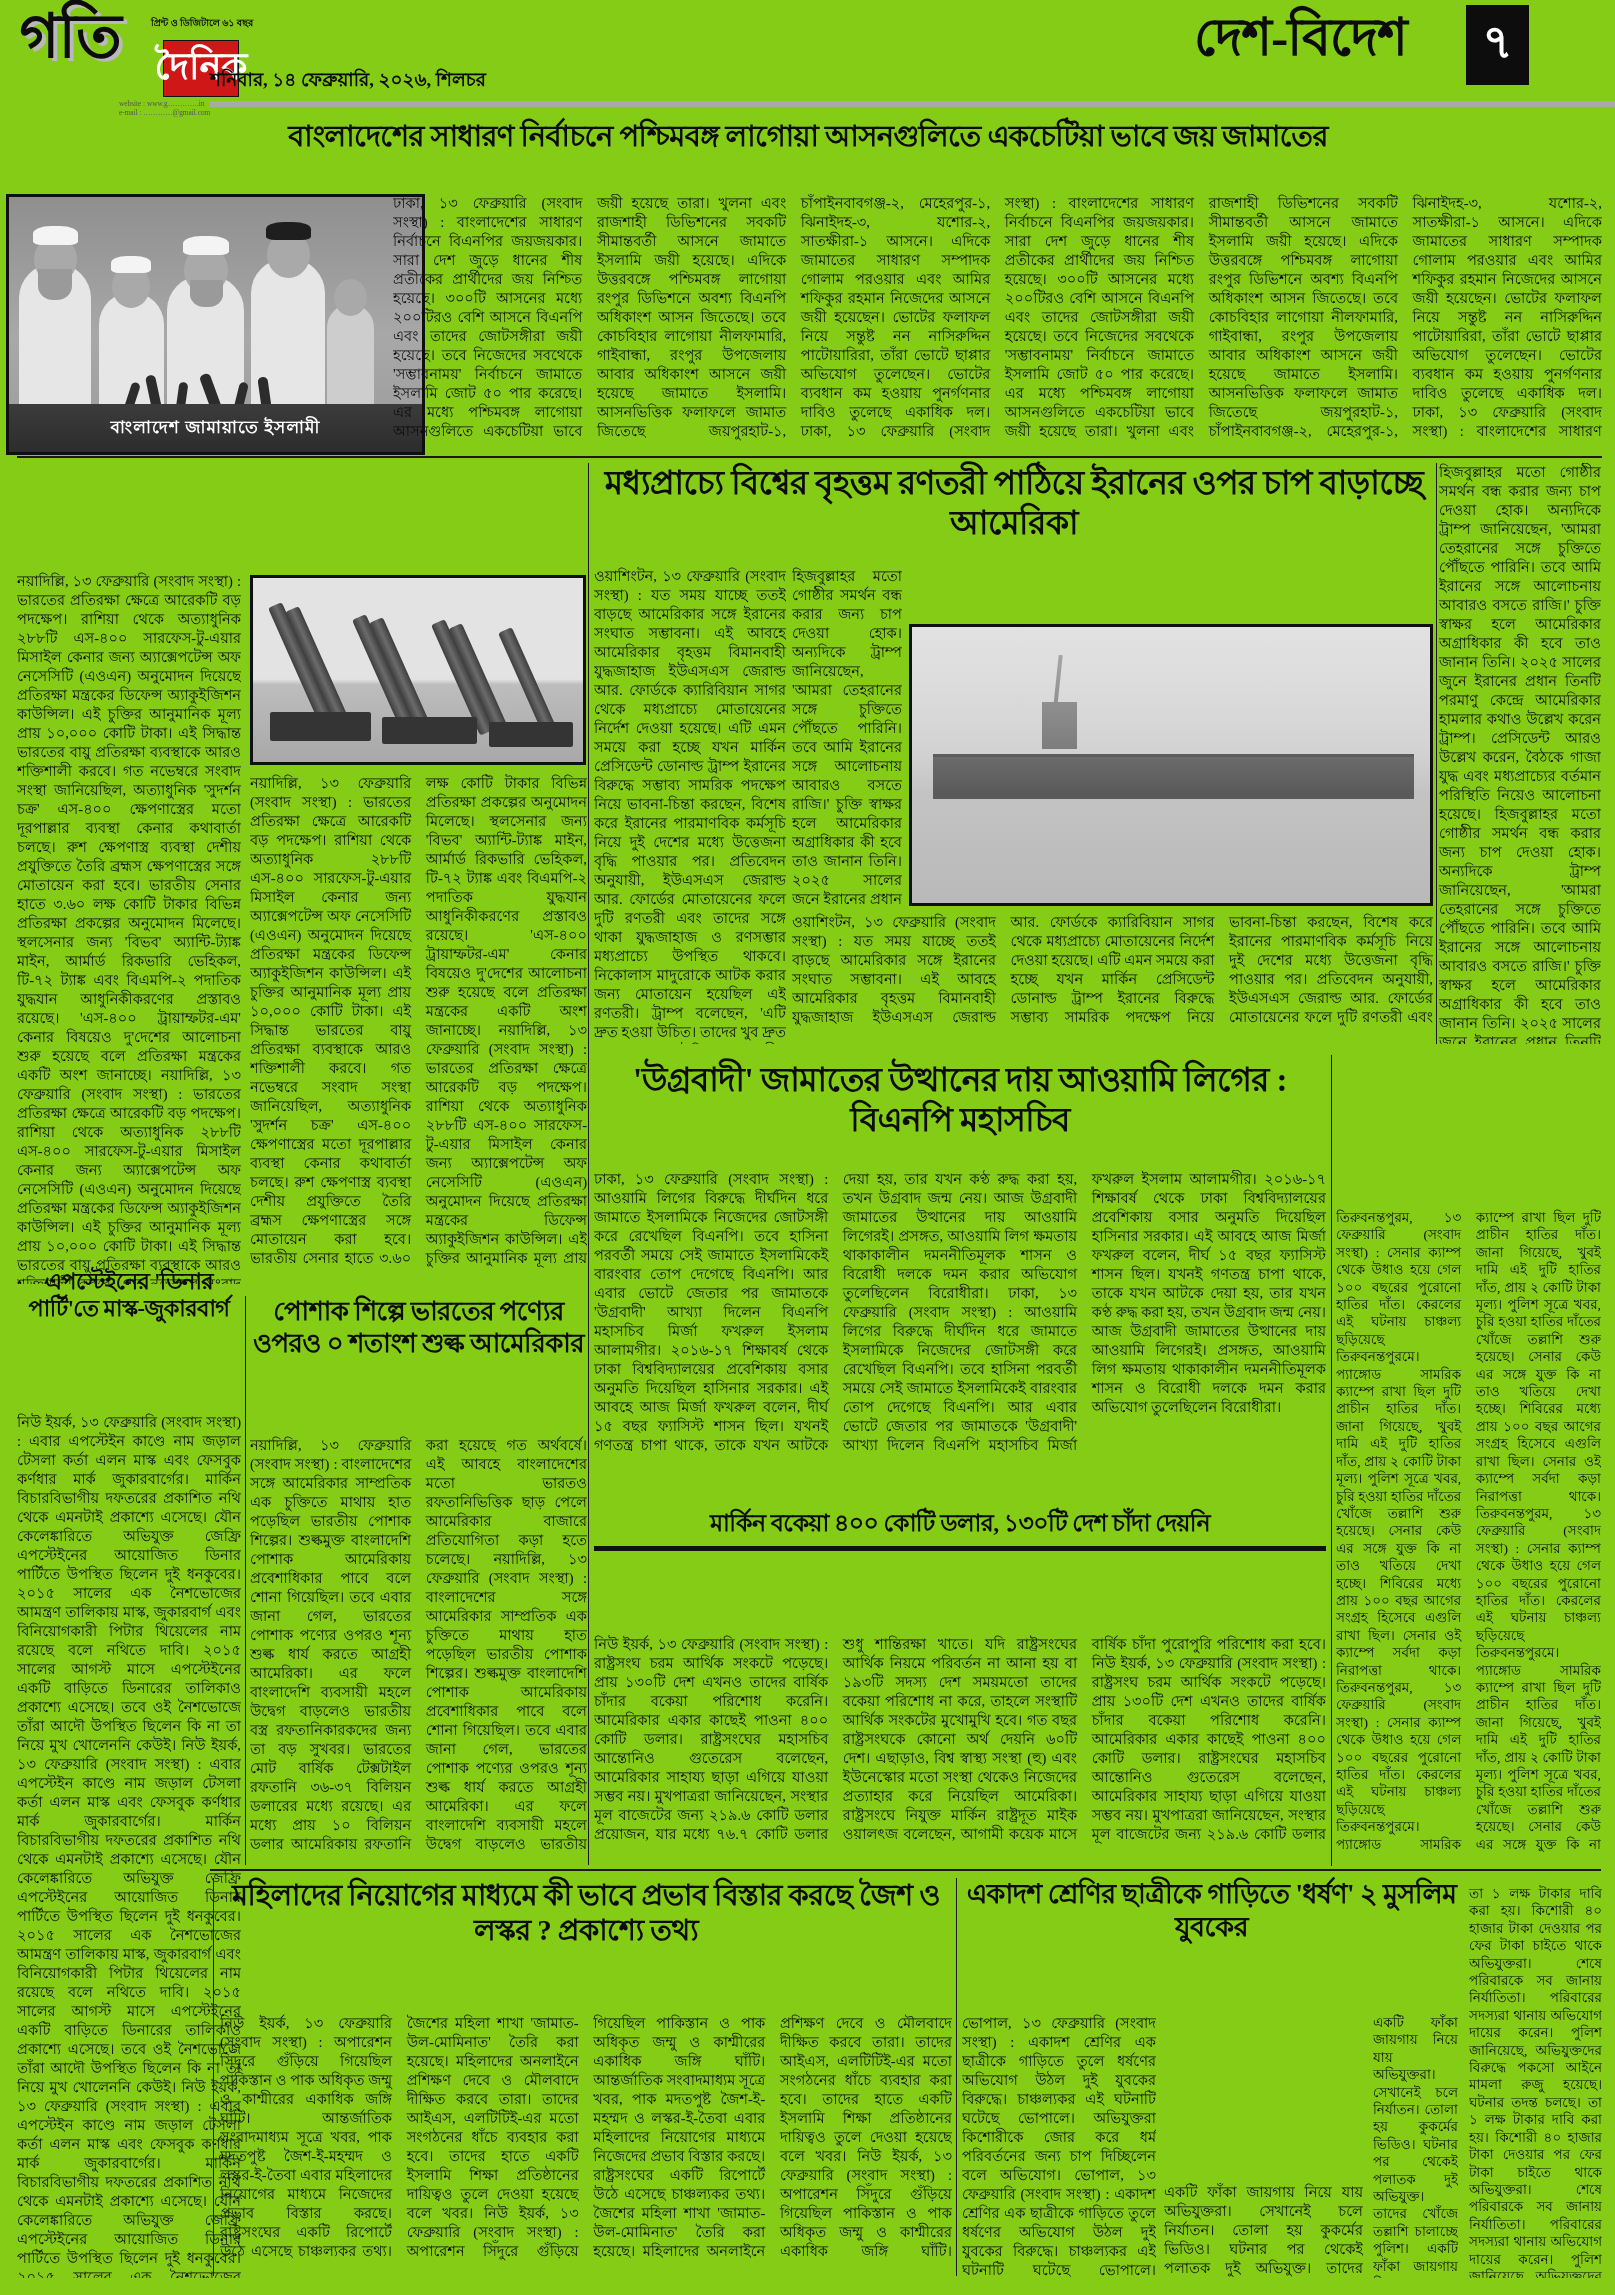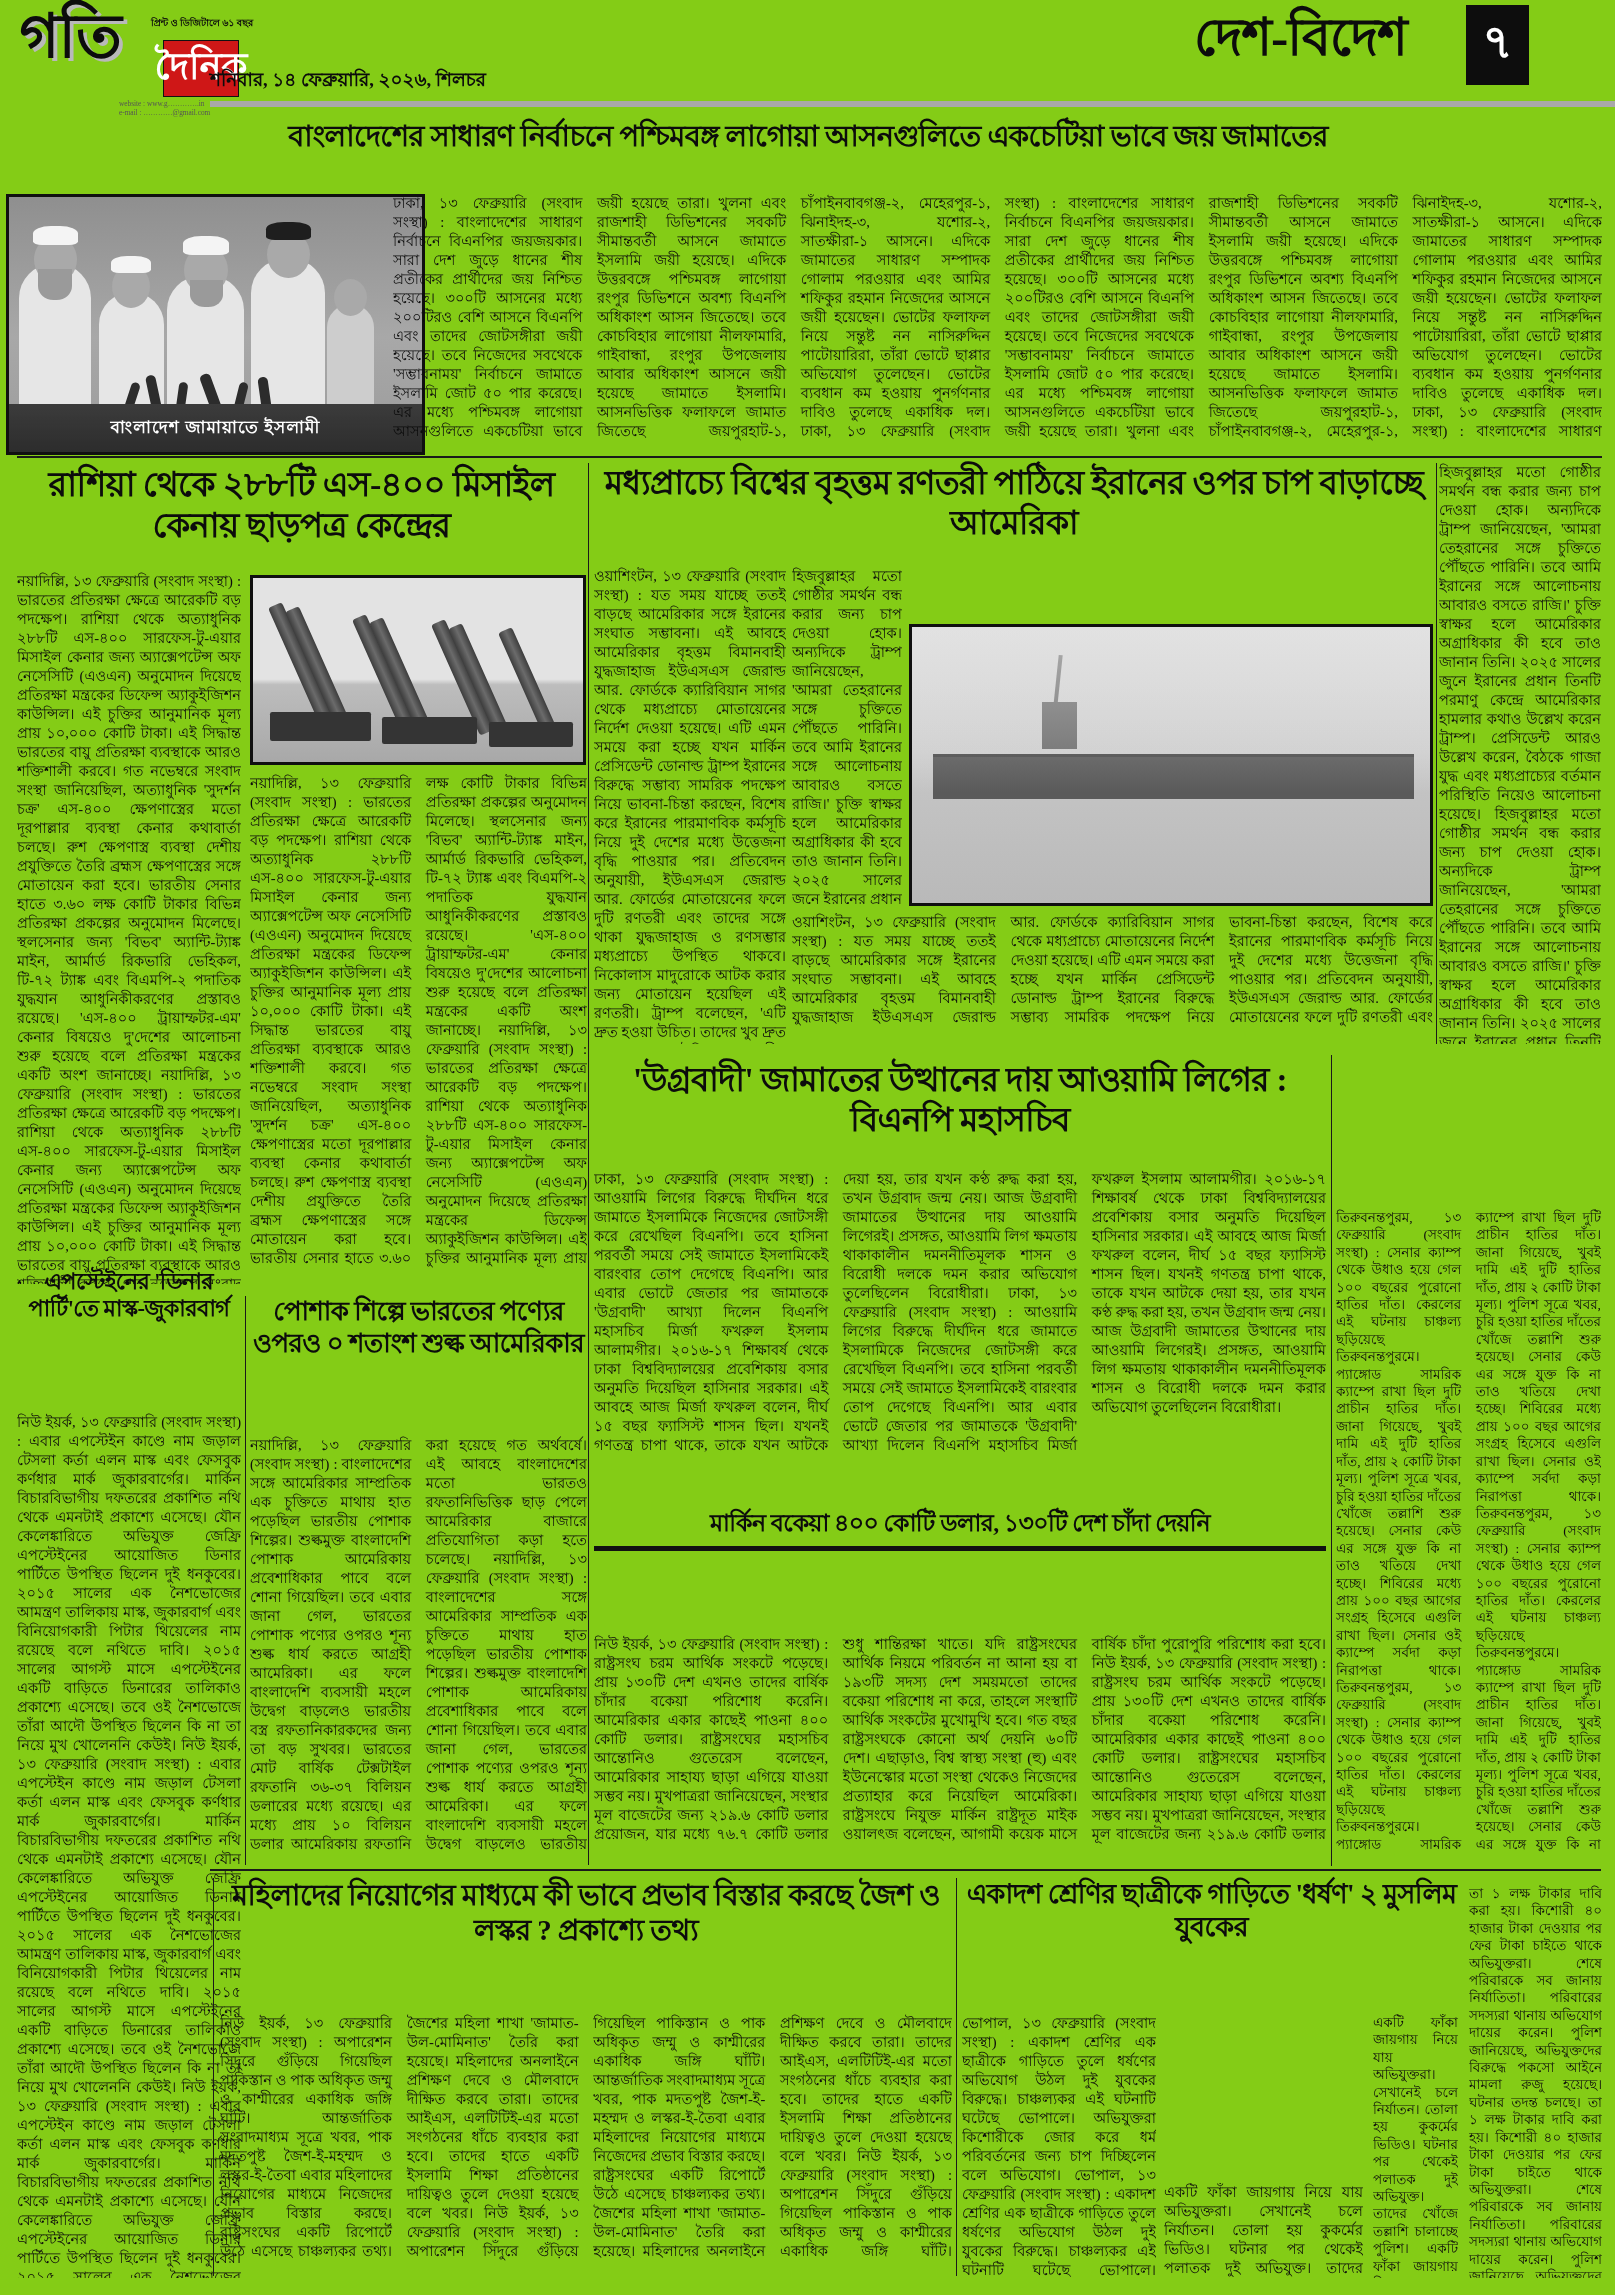--- a/index.html
+++ b/index.html
@@ -107,21 +107,20 @@
     <div class="mic" style="left:251px;top:180px;width:10px;height:39px;transform:rotate(-8deg);"></div>
     <div class="podium">
       <span class="podium-text">বাংলাদেশ জামায়াতে ইসলামী</span>
     </div>
   </div>
 
   <div class="abs bodytext cols6" style="left:393px;top:194px;width:1209px;height:258px;">ঢাকা, ১৩ ফেব্রুয়ারি (সংবাদ সংস্থা) : বাংলাদেশের সাধারণ নির্বাচনে বিএনপির জয়জয়কার। সারা দেশ জুড়ে ধানের শীষ প্রতীকের প্রার্থীদের জয় নিশ্চিত হয়েছে। ৩০০টি আসনের মধ্যে ২০০টিরও বেশি আসনে বিএনপি এবং তাদের জোটসঙ্গীরা জয়ী হয়েছে। তবে নিজেদের সবথেকে 'সম্ভাবনাময়' নির্বাচনে জামাতে ইসলামি জোট ৫০ পার করেছে। এর মধ্যে পশ্চিমবঙ্গ লাগোয়া আসনগুলিতে একচেটিয়া ভাবে জয়ী হয়েছে তারা। খুলনা এবং রাজশাহী ডিভিশনের সবকটি সীমান্তবর্তী আসনে জামাতে ইসলামি জয়ী হয়েছে। এদিকে উত্তরবঙ্গে পশ্চিমবঙ্গ লাগোয়া রংপুর ডিভিশনে অবশ্য বিএনপি অধিকাংশ আসন জিতেছে। তবে কোচবিহার লাগোয়া নীলফামারি, গাইবান্ধা, রংপুর উপজেলায় আবার অধিকাংশ আসনে জয়ী হয়েছে জামাতে ইসলামি। আসনভিত্তিক ফলাফলে জামাত জিতেছে জয়পুরহাট-১, চাঁপাইনবাবগঞ্জ-২, মেহেরপুর-১, ঝিনাইদহ-৩, যশোর-২, সাতক্ষীরা-১ আসনে। এদিকে জামাতের সাধারণ সম্পাদক গোলাম পরওয়ার এবং আমির শফিকুর রহমান নিজেদের আসনে জয়ী হয়েছেন। ভোটের ফলাফল নিয়ে সন্তুষ্ট নন নাসিরুদ্দিন পাটোয়ারিরা, তাঁরা ভোটে ছাপ্পার অভিযোগ তুলেছেন। ভোটের ব্যবধান কম হওয়ায় পুনর্গণনার দাবিও তুলেছে একাধিক দল। ঢাকা, ১৩ ফেব্রুয়ারি (সংবাদ সংস্থা) : বাংলাদেশের সাধারণ নির্বাচনে বিএনপির জয়জয়কার। সারা দেশ জুড়ে ধানের শীষ প্রতীকের প্রার্থীদের জয় নিশ্চিত হয়েছে। ৩০০টি আসনের মধ্যে ২০০টিরও বেশি আসনে বিএনপি এবং তাদের জোটসঙ্গীরা জয়ী হয়েছে। তবে নিজেদের সবথেকে 'সম্ভাবনাময়' নির্বাচনে জামাতে ইসলামি জোট ৫০ পার করেছে। এর মধ্যে পশ্চিমবঙ্গ লাগোয়া আসনগুলিতে একচেটিয়া ভাবে জয়ী হয়েছে তারা। খুলনা এবং রাজশাহী ডিভিশনের সবকটি সীমান্তবর্তী আসনে জামাতে ইসলামি জয়ী হয়েছে। এদিকে উত্তরবঙ্গে পশ্চিমবঙ্গ লাগোয়া রংপুর ডিভিশনে অবশ্য বিএনপি অধিকাংশ আসন জিতেছে। তবে কোচবিহার লাগোয়া নীলফামারি, গাইবান্ধা, রংপুর উপজেলায় আবার অধিকাংশ আসনে জয়ী হয়েছে জামাতে ইসলামি। আসনভিত্তিক ফলাফলে জামাত জিতেছে জয়পুরহাট-১, চাঁপাইনবাবগঞ্জ-২, মেহেরপুর-১, ঝিনাইদহ-৩, যশোর-২, সাতক্ষীরা-১ আসনে। এদিকে জামাতের সাধারণ সম্পাদক গোলাম পরওয়ার এবং আমির শফিকুর রহমান নিজেদের আসনে জয়ী হয়েছেন। ভোটের ফলাফল নিয়ে সন্তুষ্ট নন নাসিরুদ্দিন পাটোয়ারিরা, তাঁরা ভোটে ছাপ্পার অভিযোগ তুলেছেন। ভোটের ব্যবধান কম হওয়ায় পুনর্গণনার দাবিও তুলেছে একাধিক দল। ঢাকা, ১৩ ফেব্রুয়ারি (সংবাদ সংস্থা) : বাংলাদেশের সাধারণ নির্বাচনে বিএনপির জয়জয়কার। সারা দেশ জুড়ে ধানের শীষ প্রতীকের প্রার্থীদের জয় নিশ্চিত হয়েছে। ৩০০টি আসনের মধ্যে ২০০টিরও বেশি আসনে বিএনপি এবং তাদের জোটসঙ্গীরা জয়ী হয়েছে। তবে নিজেদের সবথেকে 'সম্ভাবনাময়' নির্বাচনে জামাতে ইসলামি জোট ৫০ পার করেছে। এর মধ্যে পশ্চিমবঙ্গ লাগোয়া আসনগুলিতে একচেটিয়া ভাবে জয়ী হয়েছে তারা। খুলনা এবং রাজশাহী ডিভিশনের সবকটি সীমান্তবর্তী আসনে জামাতে ইসলামি জয়ী হয়েছে। এদিকে উত্তরবঙ্গে পশ্চিমবঙ্গ লাগোয়া রংপুর ডিভিশনে অবশ্য বিএনপি অধিকাংশ আসন জিতেছে। তবে কোচবিহার লাগোয়া নীলফামারি, গাইবান্ধা, রংপুর উপজেলায় আবার অধিকাংশ আসনে জয়ী হয়েছে জামাতে ইসলামি। আসনভিত্তিক ফলাফলে জামাত জিতেছে জয়পুরহাট-১, চাঁপাইনবাবগঞ্জ-২, মেহেরপুর-১, ঝিনাইদহ-৩, যশোর-২, সাতক্ষীরা-১ আসনে। এদিকে জামাতের সাধারণ সম্পাদক গোলাম পরওয়ার এবং আমির শফিকুর রহমান নিজেদের আসনে জয়ী হয়েছেন। ভোটের ফলাফল নিয়ে সন্তুষ্ট নন নাসিরুদ্দিন পাটোয়ারিরা, তাঁরা ভোটে ছাপ্পার অভিযোগ তুলেছেন। ভোটের ব্যবধান কম হওয়ায় পুনর্গণনার দাবিও তুলেছে একাধিক দল।</div>
 
   <div class="abs hrule" style="left:17px;top:456px;width:1585px;"></div>
 
-  <div class="abs h-center h2" style="left:17px;top:464px;width:569px;">রাশিয়া থেকে ২৮৮টি এস-৪০০ মিসাইল কেনায় ছাড়পত্র কেন্দ্রের</div>
   <div class="abs bodytext" style="left:17px;top:572px;width:224px;height:712px;">নয়াদিল্লি, ১৩ ফেব্রুয়ারি (সংবাদ সংস্থা) : ভারতের প্রতিরক্ষা ক্ষেত্রে আরেকটি বড় পদক্ষেপ। রাশিয়া থেকে অত্যাধুনিক ২৮৮টি এস-৪০০ সারফেস-টু-এয়ার মিসাইল কেনার জন্য অ্যাক্সেপটেন্স অফ নেসেসিটি (এওএন) অনুমোদন দিয়েছে প্রতিরক্ষা মন্ত্রকের ডিফেন্স অ্যাকুইজিশন কাউন্সিল। এই চুক্তির আনুমানিক মূল্য প্রায় ১০,০০০ কোটি টাকা। এই সিদ্ধান্ত ভারতের বায়ু প্রতিরক্ষা ব্যবস্থাকে আরও শক্তিশালী করবে। গত নভেম্বরে সংবাদ সংস্থা জানিয়েছিল, অত্যাধুনিক 'সুদর্শন চক্র' এস-৪০০ ক্ষেপণাস্ত্রের মতো দূরপাল্লার ব্যবস্থা কেনার কথাবার্তা চলছে। রুশ ক্ষেপণাস্ত্র ব্যবস্থা দেশীয় প্রযুক্তিতে তৈরি ব্রহ্মস ক্ষেপণাস্ত্রের সঙ্গে মোতায়েন করা হবে। ভারতীয় সেনার হাতে ৩.৬০ লক্ষ কোটি টাকার বিভিন্ন প্রতিরক্ষা প্রকল্পের অনুমোদন মিলেছে। স্থলসেনার জন্য 'বিভব' অ্যান্টি-ট্যাঙ্ক মাইন, আর্মার্ড রিকভারি ভেহিকল, টি-৭২ ট্যাঙ্ক এবং বিএমপি-২ পদাতিক যুদ্ধযান আধুনিকীকরণের প্রস্তাবও রয়েছে। 'এস-৪০০ ট্রায়াম্ফটর-এম' কেনার বিষয়েও দু'দেশের আলোচনা শুরু হয়েছে বলে প্রতিরক্ষা মন্ত্রকের একটি অংশ জানাচ্ছে। নয়াদিল্লি, ১৩ ফেব্রুয়ারি (সংবাদ সংস্থা) : ভারতের প্রতিরক্ষা ক্ষেত্রে আরেকটি বড় পদক্ষেপ। রাশিয়া থেকে অত্যাধুনিক ২৮৮টি এস-৪০০ সারফেস-টু-এয়ার মিসাইল কেনার জন্য অ্যাক্সেপটেন্স অফ নেসেসিটি (এওএন) অনুমোদন দিয়েছে প্রতিরক্ষা মন্ত্রকের ডিফেন্স অ্যাকুইজিশন কাউন্সিল। এই চুক্তির আনুমানিক মূল্য প্রায় ১০,০০০ কোটি টাকা। এই সিদ্ধান্ত ভারতের বায়ু প্রতিরক্ষা ব্যবস্থাকে আরও শক্তিশালী করবে। গত নভেম্বরে সংবাদ সংস্থা জানিয়েছিল, অত্যাধুনিক 'সুদর্শন চক্র' এস-৪০০ ক্ষেপণাস্ত্রের মতো দূরপাল্লার ব্যবস্থা কেনার কথাবার্তা চলছে। রুশ ক্ষেপণাস্ত্র ব্যবস্থা দেশীয় প্রযুক্তিতে তৈরি ব্রহ্মস ক্ষেপণাস্ত্রের সঙ্গে মোতায়েন করা হবে। ভারতীয় সেনার হাতে ৩.৬০ লক্ষ কোটি টাকার বিভিন্ন প্রতিরক্ষা প্রকল্পের অনুমোদন মিলেছে। স্থলসেনার জন্য 'বিভব' অ্যান্টি-ট্যাঙ্ক মাইন, আর্মার্ড রিকভারি ভেহিকল, টি-৭২ ট্যাঙ্ক এবং বিএমপি-২ পদাতিক যুদ্ধযান আধুনিকীকরণের প্রস্তাবও রয়েছে। 'এস-৪০০ ট্রায়াম্ফটর-এম' কেনার বিষয়েও দু'দেশের আলোচনা শুরু হয়েছে বলে প্রতিরক্ষা মন্ত্রকের একটি অংশ জানাচ্ছে।</div>
   <div class="abs photo ph2" style="left:250px;top:575px;width:330px;height:184px;">
     <div class="tube" style="left:39px;top:22.4px;"></div>
     <div class="tube" style="left:56px;top:26px;"></div>
     <div class="tube" style="left:123px;top:34px;"></div>
     <div class="tube" style="left:140px;top:37px;"></div>
     <div class="tube" style="left:202px;top:39px;"></div>
     <div class="tube" style="left:219px;top:43px;"></div>
     <div class="tube" style="left:269px;top:47px;"></div>
     <div class="launcherbase" style="left:17px;top:134px;width:101px;height:29px;"></div>

